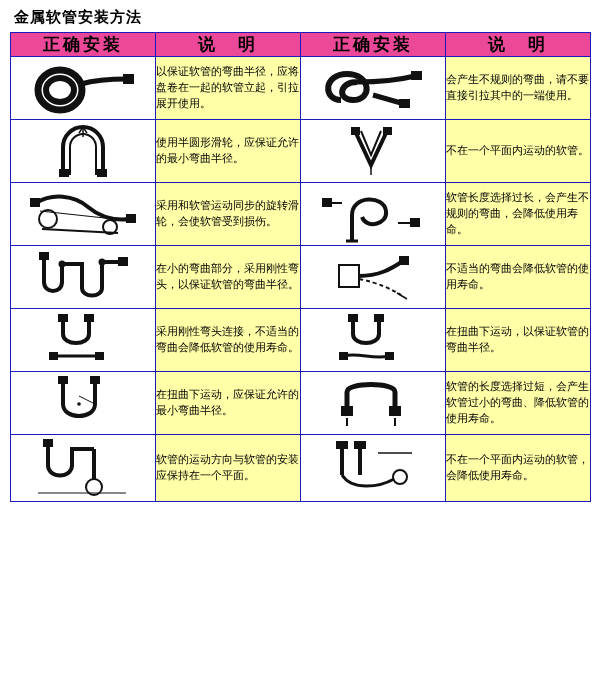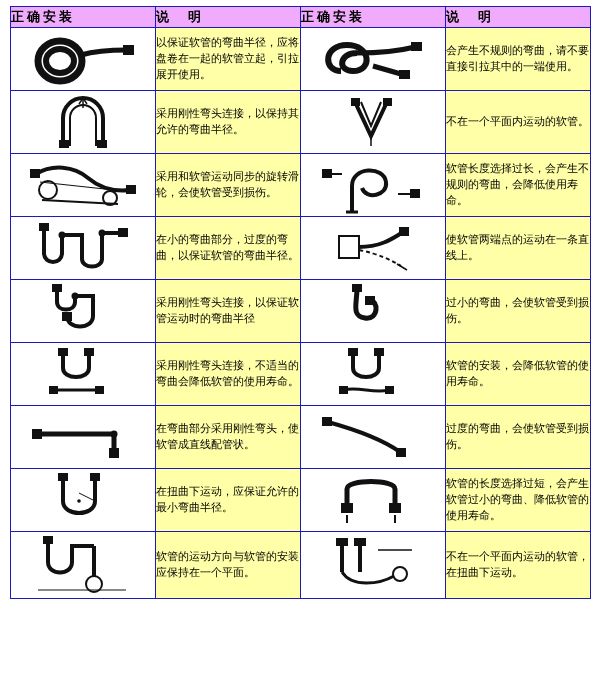--- a/index.html
+++ b/index.html
@@ -32,25 +32,25 @@
     border-collapse: collapse;
     width: 580px;
     table-layout: fixed;
   }
   table.grid td, table.grid th {
     border: 1px solid #1b1bbb;
     padding: 0;
     vertical-align: middle;
   }
   th.hdr {
-    background: #f0abfc;
-    font-size: 13px;
+    background: #ec4899;
+    font-size: 17px;
     font-weight: bold;
     height: 20px;
-    text-align: left;
+    text-align: center;
     letter-spacing: 3px;
     color: #000;
   }
   col.c-img { width: 145px; }
   col.c-txt { width: 145px; }
   td.imgcell {
     background: #ffffff;
     text-align: center;
     height: 62px;
   }
@@ -67,20 +67,21 @@
     margin: 0 auto;
   }
   svg { display: block; margin: 0 auto; }
   .ln { stroke: #111; fill: none; }
 </style>
 </head>
 <body>
 
 <div id="page">
 
+  <div id="title">金属软管安装方法</div>
 
   <table class="grid">
     <colgroup>
       <col class="c-img">
         <col class="c-txt">
         <col class="c-img">
         <col class="c-txt">
     </colgroup>
     <thead>
       <tr>
@@ -121,21 +122,21 @@
         <td class="imgcell">
           <svg class="fig" width="120" height="56" viewBox="0 0 120 56">
             <path class="ln" d="M40 52 L40 24 A20 20 0 0 1 80 24 L80 52" stroke-width="4"></path>
             <path class="ln" d="M47 52 L47 24 A13 13 0 0 1 73 24 L73 52" stroke-width="2"></path>
             <rect x="36" y="46" width="10" height="8" fill="#111"></rect>
             <rect x="74" y="46" width="10" height="8" fill="#111"></rect>
             <path class="ln" d="M60 6 L60 14" stroke-width="1.5"></path>
             <path class="ln" d="M56 10 L60 4 L64 10" stroke-width="1.5"></path>
           </svg>
         </td>
-        <td class="txtcell">采用刚性弯头连接，以保持其允许的弯曲半径。</td>
+        <td class="txtcell">使用半圆形滑轮，应保证允许的最小弯曲半径。</td>
         <td class="imgcell">
           <svg class="fig" width="120" height="56" viewBox="0 0 120 56">
             <path class="ln" d="M42 8 L58 42 L74 8" stroke-width="4"></path>
             <path class="ln" d="M48 8 L58 32 L68 8" stroke-width="2"></path>
             <rect x="38" y="4" width="9" height="8" fill="#111"></rect>
             <rect x="70" y="4" width="9" height="8" fill="#111"></rect>
             <path class="ln" d="M58 44 L58 52" stroke-width="1.5"></path>
           </svg>
         </td>
         <td class="txtcell">不在一个平面内运动的软管。</td>
@@ -171,52 +172,33 @@
         <td class="imgcell">
           <svg class="fig" width="130" height="58" viewBox="0 0 130 58">
             <path class="ln" d="M26 8 L26 34 C26 46, 44 46, 44 34 L44 16" stroke-width="4"></path>
             <path class="ln" d="M44 16 L64 16 L64 40 C64 50, 84 50, 84 40 L84 14 L104 14" stroke-width="4"></path>
             <rect x="21" y="4" width="10" height="8" fill="#111"></rect>
             <rect x="100" y="9" width="10" height="9" fill="#111"></rect>
             <circle cx="44" cy="16" r="3.5" fill="#111"></circle>
             <circle cx="84" cy="14" r="3.5" fill="#111"></circle>
           </svg>
         </td>
-        <td class="txtcell">在小的弯曲部分，过度的弯曲，以保证软管的弯曲半径。</td>
+        <td class="txtcell">在小的弯曲部分，采用刚性弯头，以保证软管的弯曲半径。</td>
         <td class="imgcell">
           <svg class="fig" width="120" height="56" viewBox="0 0 120 56">
             <rect class="ln" x="26" y="16" width="20" height="22" fill="#fff" stroke-width="2"></rect>
             <path class="ln" d="M46 27 C66 27, 78 20, 90 12" stroke-width="4"></path>
             <path class="ln" d="M46 30 C66 34, 78 40, 88 46" stroke-width="2" stroke-dasharray="4 3"></path>
             <rect x="86" y="7" width="10" height="9" fill="#111"></rect>
             <path class="ln" d="M84 44 L94 50" stroke-width="1.5"></path>
           </svg>
         </td>
-        <td class="txtcell">使软管两端点的运动在一条直线上。</td>
-      </tr>
-
-      <tr>
-        <td class="imgcell">
-          <svg class="fig" width="120" height="58" viewBox="0 0 120 58">
-            <path class="ln" d="M34 6 L34 20 C34 30, 52 30, 52 20 L52 14 L70 14 L70 34 C70 48, 44 48, 44 34" stroke-width="4"></path>
-            <rect x="29" y="2" width="10" height="8" fill="#111"></rect>
-            <rect x="39" y="30" width="10" height="9" fill="#111"></rect>
-            <circle cx="52" cy="14" r="3.5" fill="#111"></circle>
-          </svg>
-        </td>
-        <td class="txtcell">采用刚性弯头连接，以保证软管运动时的弯曲半径</td>
-        <td class="imgcell">
-          <svg class="fig" width="120" height="58" viewBox="0 0 120 58">
-            <path class="ln" d="M44 6 C44 22, 38 34, 52 36 C66 38, 66 18, 56 18" stroke-width="5"></path>
-            <rect x="39" y="2" width="10" height="8" fill="#111"></rect>
-            <rect x="52" y="14" width="10" height="9" fill="#111"></rect>
-          </svg>
-        </td>
-        <td class="txtcell">过小的弯曲，会使软管受到损伤。</td>
-      </tr>
+        <td class="txtcell">不适当的弯曲会降低软管的使用寿命。</td>
+      </tr>
+
 
       <tr>
         <td class="imgcell">
           <svg class="fig" width="120" height="56" viewBox="0 0 120 56">
             <path class="ln" d="M40 6 L40 22 C40 34, 66 34, 66 22 L66 6" stroke-width="4"></path>
             <rect x="35" y="2" width="10" height="8" fill="#111"></rect>
             <rect x="61" y="2" width="10" height="8" fill="#111"></rect>
             <path class="ln" d="M30 44 L76 44" stroke-width="3"></path>
             <rect x="26" y="40" width="9" height="8" fill="#111"></rect>
             <rect x="72" y="40" width="9" height="8" fill="#111"></rect>
@@ -226,42 +208,23 @@
         <td class="imgcell">
           <svg class="fig" width="120" height="56" viewBox="0 0 120 56">
             <path class="ln" d="M40 6 L40 22 C40 34, 66 34, 66 22 L66 6" stroke-width="4"></path>
             <rect x="35" y="2" width="10" height="8" fill="#111"></rect>
             <rect x="61" y="2" width="10" height="8" fill="#111"></rect>
             <path class="ln" d="M30 44 C46 40, 60 48, 76 44" stroke-width="3"></path>
             <rect x="26" y="40" width="9" height="8" fill="#111"></rect>
             <rect x="72" y="40" width="9" height="8" fill="#111"></rect>
           </svg>
         </td>
-        <td class="txtcell">软管的安装，会降低软管的使用寿命。</td>
-      </tr>
-
-      <tr>
-        <td class="imgcell">
-          <svg class="fig" width="130" height="50" viewBox="0 0 130 50">
-            <path class="ln" d="M20 22 L96 22 L96 38" stroke-width="5"></path>
-            <rect x="14" y="17" width="10" height="10" fill="#111"></rect>
-            <rect x="91" y="36" width="10" height="10" fill="#111"></rect>
-            <circle cx="96" cy="22" r="3.5" fill="#111"></circle>
-          </svg>
-        </td>
-        <td class="txtcell">在弯曲部分采用刚性弯头，使软管成直线配管状。</td>
-        <td class="imgcell">
-          <svg class="fig" width="130" height="50" viewBox="0 0 130 50">
-            <path class="ln" d="M20 10 C56 20, 78 30, 92 40" stroke-width="4"></path>
-            <rect x="14" y="5" width="10" height="9" fill="#111"></rect>
-            <rect x="88" y="36" width="10" height="9" fill="#111"></rect>
-          </svg>
-        </td>
-        <td class="txtcell">过度的弯曲，会使软管受到损伤。</td>
-      </tr>
+        <td class="txtcell">在扭曲下运动，以保证软管的弯曲半径。</td>
+      </tr>
+
 
       <tr>
         <td class="imgcell">
           <svg class="fig" width="120" height="58" viewBox="0 0 120 58">
             <path class="ln" d="M40 6 L40 30 C40 46, 72 46, 72 30 L72 6" stroke-width="4"></path>
             <rect x="35" y="2" width="10" height="8" fill="#111"></rect>
             <rect x="67" y="2" width="10" height="8" fill="#111"></rect>
             <path class="ln" d="M56 22 L72 30" stroke-width="1"></path>
             <circle cx="56" cy="30" r="1.8" fill="#111"></circle>
           </svg>
@@ -294,18 +257,18 @@
           <svg class="fig" width="130" height="66" viewBox="0 0 130 66">
             <path class="ln" d="M34 10 L34 40" stroke-width="4"></path>
             <path class="ln" d="M52 10 L52 40" stroke-width="4"></path>
             <rect x="28" y="6" width="12" height="8" fill="#111"></rect>
             <rect x="46" y="6" width="12" height="8" fill="#111"></rect>
             <path class="ln" d="M34 40 C44 56, 72 52, 86 44" stroke-width="3"></path>
             <circle class="ln" cx="92" cy="42" r="7" stroke-width="2"></circle>
             <path class="ln" d="M70 18 L104 18" stroke-width="1.5"></path>
           </svg>
         </td>
-        <td class="txtcell">不在一个平面内运动的软管，在扭曲下运动。</td>
+        <td class="txtcell">不在一个平面内运动的软管，会降低使用寿命。</td>
       </tr>
 
     </tbody>
   </table>
 </div>
 
 </body></html>

